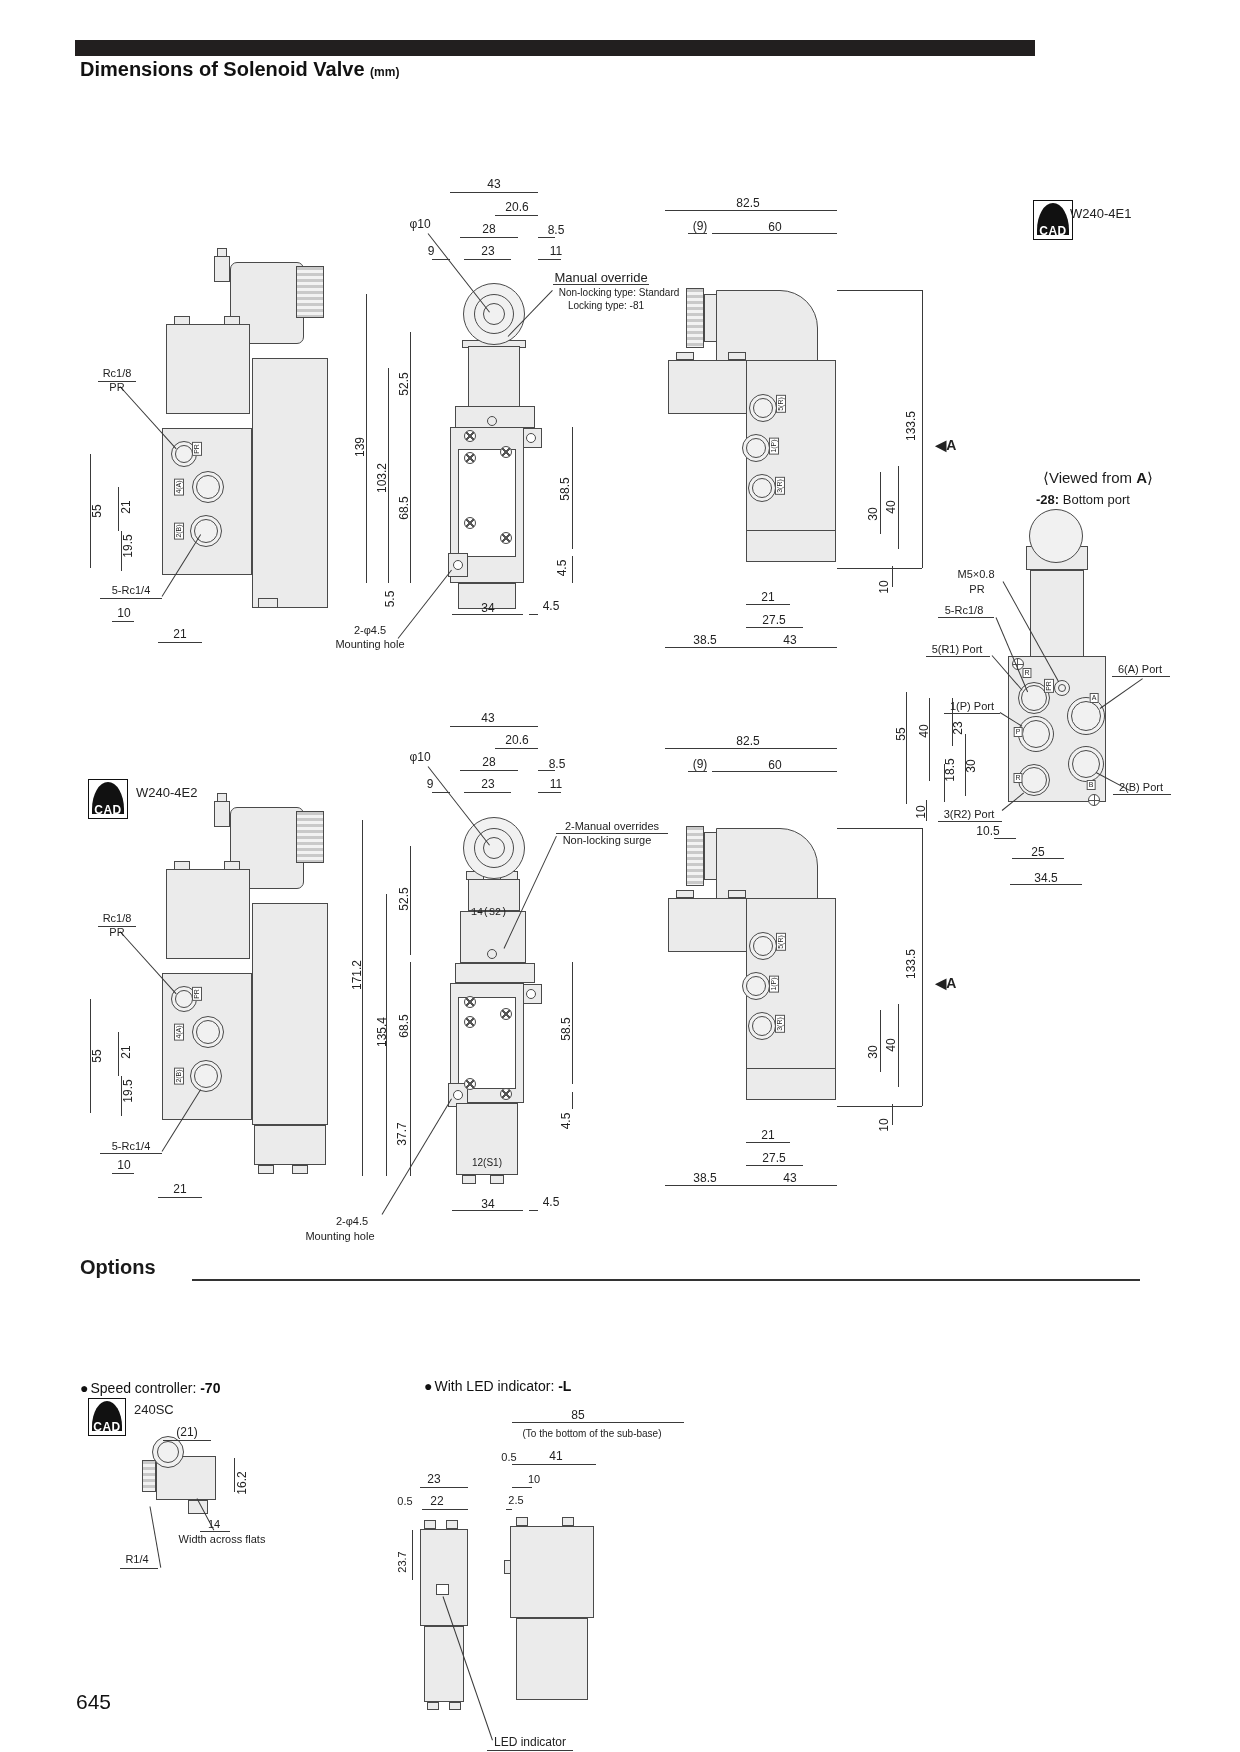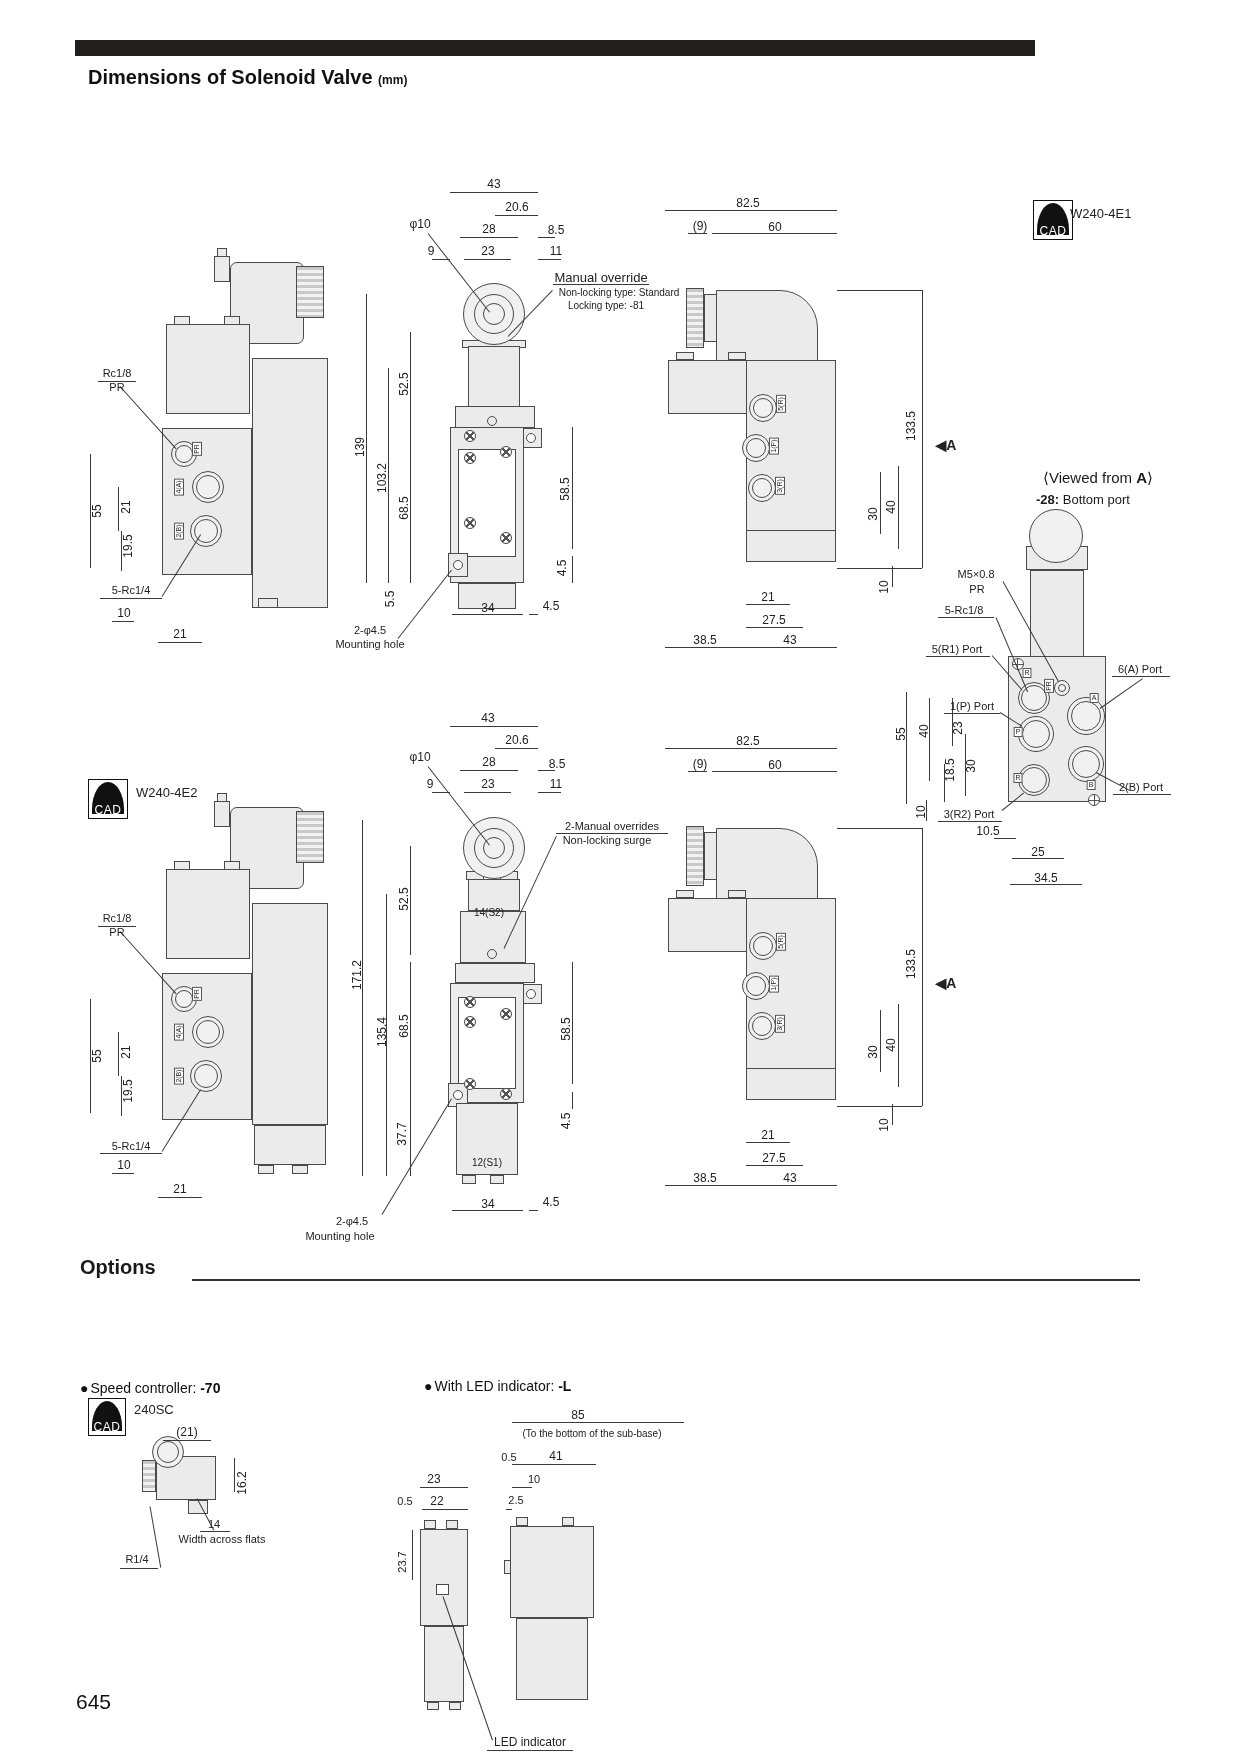--- a/index.html
+++ b/index.html
@@ -1,26 +1,26 @@
 <!DOCTYPE html>
 <html><head>
 <meta charset="utf-8">
 <style>
   html,body{margin:0;padding:0;background:#fff;}
   #canvas{position:relative;width:1240px;height:1752px;background:#fff;overflow:hidden;
           font-family:"Liberation Sans",sans-serif;color:#1a1a1a;}
   .topbar{position:absolute;left:75px;top:40px;width:960px;height:16px;background:#221f1f;}
-  h1{position:absolute;left:78px;top:56px;margin:10px;font-size:20px;font-weight:bold;color:#111;white-space:nowrap;}
+  h1{position:absolute;left:78px;top:56px;margin:2px;font-size:20px;font-weight:bold;color:#111;white-space:nowrap;}
   h1 .unit{font-size:12px;font-weight:bold;}
   .models{position:absolute;font-size:23px;font-weight:bold;color:#111;line-height:30px;white-space:nowrap;}
   .bullet::before{content:"\25CF";margin-right:2px;}
   .cadicon{position:absolute;width:40px;height:40px;background:#fff;border:1px solid #111;box-sizing:border-box;}
   .cad-dome{position:absolute;left:3px;right:3px;top:2px;bottom:4px;background:#111;
             border-radius:50% 50% 6% 6% / 85% 85% 0 0;}
-  .cad-txt{position:absolute;left:0;right:0;bottom:2px;color:#fff;font-weight:normal;font-size:12px;
+  .cad-txt{position:absolute;left:0;right:0;bottom:2px;color:#fff;font-weight:bold;font-size:12px;
            text-align:center;letter-spacing:0.5px;line-height:12px;}
   .cadlabel{position:absolute;font-size:13px;color:#222;white-space:nowrap;}
   .viewa-h{position:absolute;left:1008px;top:469px;width:180px;text-align:center;font-size:15px;white-space:nowrap;}
   .viewa-s{position:absolute;left:1036px;top:492px;font-size:13px;white-space:nowrap;}
   .opts-h{position:absolute;left:80px;top:1256px;margin:0;font-size:20px;font-weight:bold;}
   .opts-rule{position:absolute;left:192px;top:1279px;width:948px;height:2px;background:#333;}
   .opthead{position:absolute;font-size:14px;white-space:nowrap;color:#111;}
   .optblock{position:absolute;font-size:14px;line-height:21px;color:#111;white-space:nowrap;}
   .optblock .ind{margin-left:17px;}
   .pagenum{position:absolute;left:76px;top:1690px;font-size:21px;color:#111;}
@@ -413,21 +413,21 @@
     <div class="lb" style="left: 488px; top: 718px; font-size: 12px;">43</div>
     <div class="lb" style="left: 517px; top: 740px; font-size: 12px;">20.6</div>
     <div class="lb" style="left: 420px; top: 757px; font-size: 12px;">φ10</div>
     <div class="lb" style="left: 489px; top: 762px; font-size: 12px;">28</div>
     <div class="lb" style="left: 557px; top: 764px; font-size: 12px;">8.5</div>
     <div class="lb" style="left: 430px; top: 784px; font-size: 12px;">9</div>
     <div class="lb" style="left: 488px; top: 784px; font-size: 12px;">23</div>
     <div class="lb" style="left: 556px; top: 784px; font-size: 12px;">11</div>
     <div class="lb" style="left: 612px; top: 826px; font-size: 11px;">2-Manual overrides</div>
     <div class="lb" style="left: 607px; top: 840px; font-size: 11px;">Non-locking surge</div>
-    <div class="lb" style="left: 489px; top: 913px; font-size: 10px;">14(S2)</div>
+    <div class="lb" style="left: 489px; top: 913px; font-size: 10px; font-family: Liberation Mono, monospace;">14(S2)</div>
     <div class="lb" style="left: 357px; top: 975px; font-size: 12px; transform: translate(-50%, -50%) rotate(-90deg);">171.2</div>
     <div class="lb" style="left: 382px; top: 1032px; font-size: 12px; transform: translate(-50%, -50%) rotate(-90deg);">135.4</div>
     <div class="lb" style="left: 404px; top: 899px; font-size: 12px; transform: translate(-50%, -50%) rotate(-90deg);">52.5</div>
     <div class="lb" style="left: 404px; top: 1026px; font-size: 12px; transform: translate(-50%, -50%) rotate(-90deg);">68.5</div>
     <div class="lb" style="left: 402px; top: 1134px; font-size: 12px; transform: translate(-50%, -50%) rotate(-90deg);">37.7</div>
     <div class="lb" style="left: 566px; top: 1029px; font-size: 12px; transform: translate(-50%, -50%) rotate(-90deg);">58.5</div>
     <div class="lb" style="left: 566px; top: 1121px; font-size: 12px; transform: translate(-50%, -50%) rotate(-90deg);">4.5</div>
     <div class="lb" style="left: 487px; top: 1163px; font-size: 10px;">12(S1)</div>
     <div class="lb" style="left: 352px; top: 1221px; font-size: 11px;">2-φ4.5</div>
     <div class="lb" style="left: 340px; top: 1236px; font-size: 11px;">Mounting hole</div>

